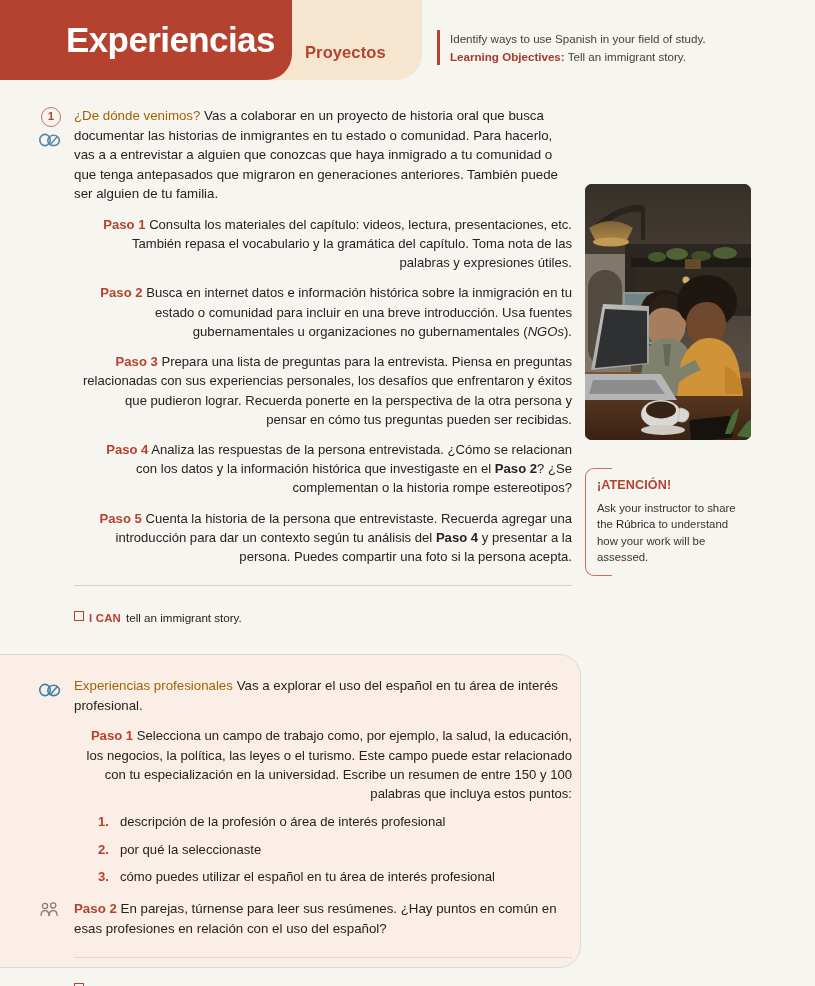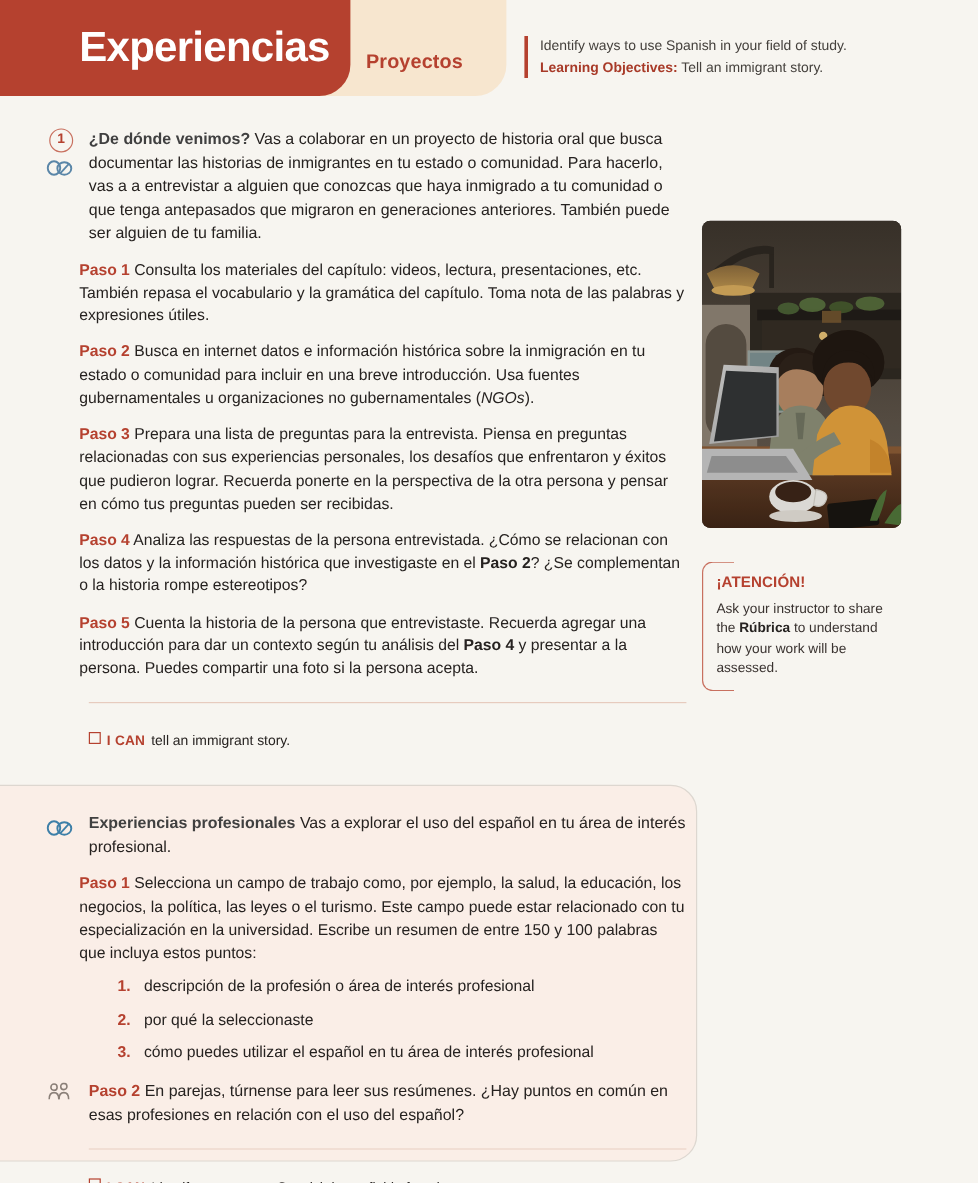--- a/index.html
+++ b/index.html
@@ -116,29 +116,30 @@
     margin-top: 2px;
     margin-left: 1px;
   }
   .act-text {
     flex: 1;
     font-size: 13.3px;
     line-height: 1.47;
     color: #262220;
   }
   .act-lead {
-    color: #404040;
-    font-weight: bold;
+    color: #a16207;
+    font-weight: normal;
   }
   .paso-block {
     margin-top: 11px;
-    margin-left: 28px;
+    margin-left: 44px;
     font-size: 13.1px;
     line-height: 1.47;
     color: #262220;
+    text-align: right;
   }
   .paso-label {
     color: #b5412f;
     font-weight: bold;
   }
   .paso-block b.ref {
     color: #262220;
     font-weight: bold;
   }
   .paso-block i {
@@ -215,21 +216,21 @@
     font-weight: bold;
     font-size: 12.6px;
     letter-spacing: 0.1px;
   }
   .atencion-text {
     margin-top: 8px;
     font-size: 11.4px;
     line-height: 1.44;
     color: #3a3330;
   }
-  .atencion-text b { font-weight: bold; color: #262220; }
+  .atencion-text b { font-weight: normal; color: #262220; }
 
   
   .panel-2 {
     position: absolute;
     left: -1px;
     top: 574px;
     width: 582px;
     height: 314px;
     background: #faeee7;
     border: 1px solid #ddd7d0;

